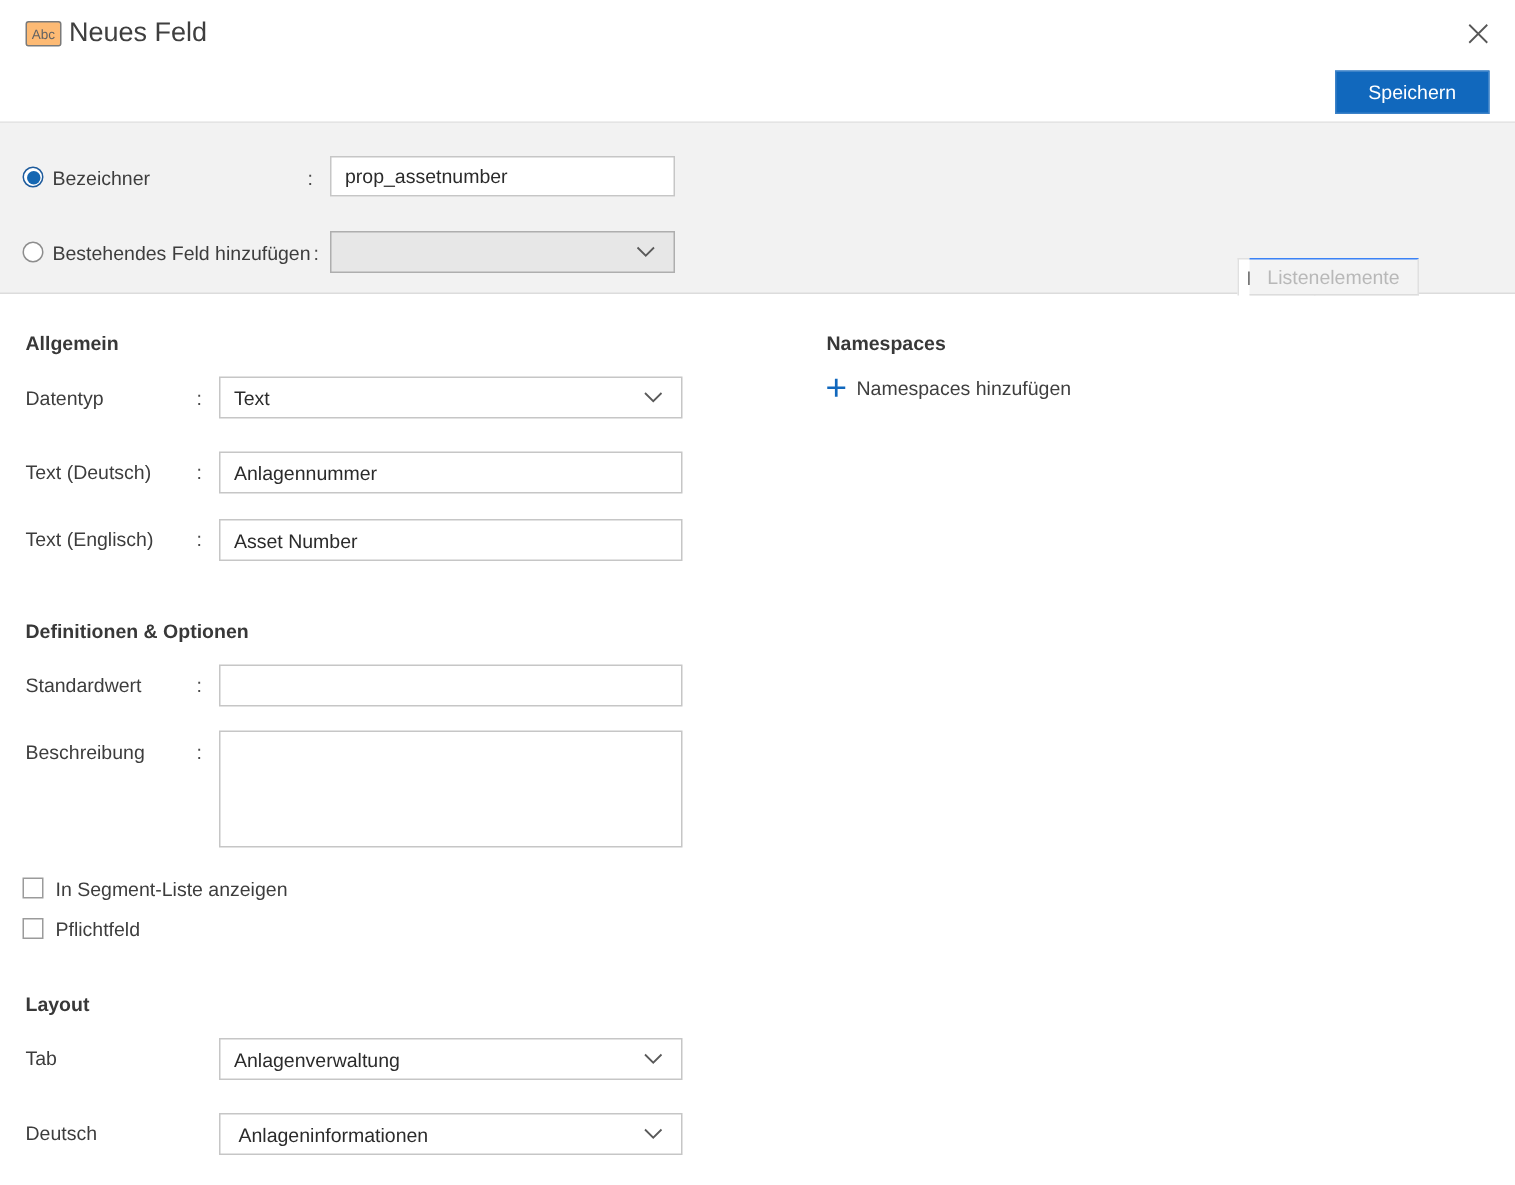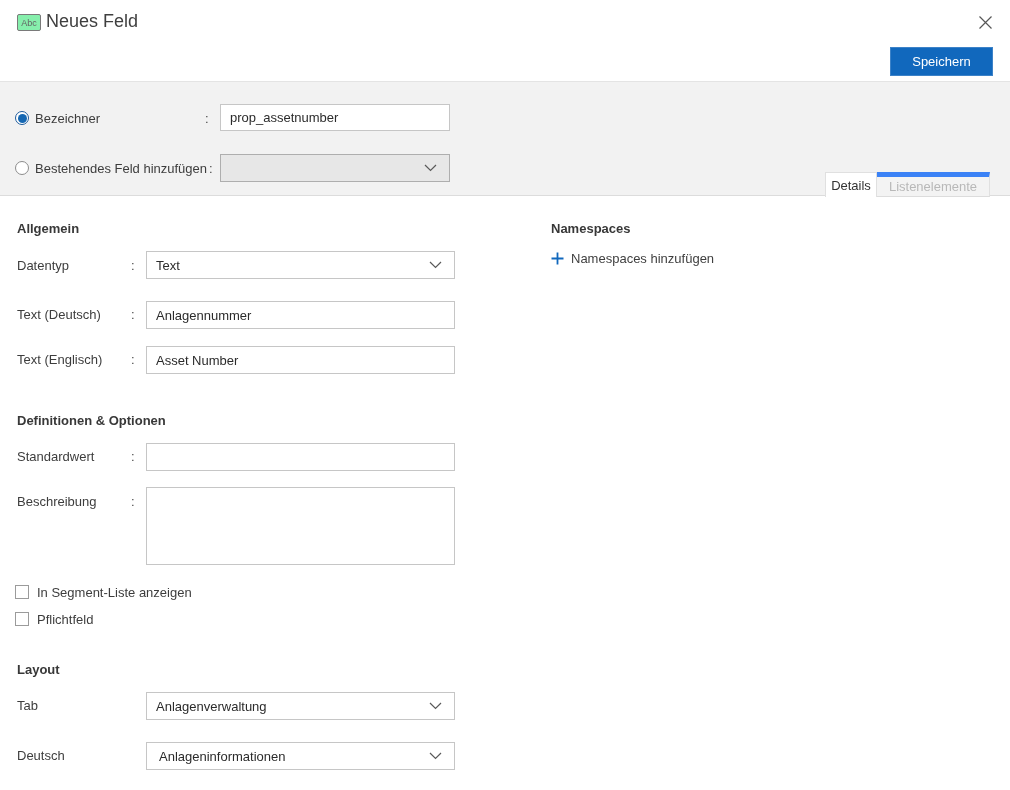--- a/index.html
+++ b/index.html
@@ -2,21 +2,21 @@
 <html><head>
 <meta charset="utf-8">
 <style>
   html,body { margin:0; padding:0; background:#ffffff; }
   body { width:1010px; height:790px; font-family:"Liberation Sans", sans-serif; color:#3b3b3b; }
   .screen { position:relative; width:1010px; height:790px; overflow:hidden; background:#fff; }
 
   
   .type-icon { position:absolute; left:17px; top:14px; width:24px; height:17px; box-sizing:border-box;
                border:1px solid #7a7a7a; border-radius:2px; display:flex; align-items:center; justify-content:center;
-               font-size:9px; color:#636363; background:#86efac; }
+               font-size:9px; color:#636363; background:#fdba74; }
   .page-title { position:absolute; left:46px; top:11px; font-size:18px; color:#3f3f3f; }
   .close-btn { position:absolute; left:974px; top:11px; width:22px; height:22px; display:flex; align-items:center;
                justify-content:center; cursor:pointer; background:transparent; border:none; padding:0; }
   .btn-primary { position:absolute; left:890px; top:47px; width:103px; height:29px; box-sizing:border-box;
                  background:#1168bd; border:1px solid #3c82c8; color:#ffffff; font-size:13px;
                  display:flex; align-items:center; justify-content:center; font-family:inherit; cursor:pointer; }
 
   
   .band { position:absolute; left:0; top:81px; width:1010px; height:115px; box-sizing:border-box;
           background:#f2f2f2; border-top:1px solid #e4e4e4; border-bottom:1px solid #dcdcdc; }
@@ -39,22 +39,22 @@
   .radio.on { border:1px solid #1e5b9c; }
   .radio.on::after { content:""; display:block; width:9px; height:9px; margin:1.5px; border-radius:50%; background:#1567b2; }
   .radio.off { border:1px solid #8d8d8d; }
 
   .cb { position:absolute; width:14px; height:14px; box-sizing:border-box; border:1px solid #9b9b9b; background:#fff; cursor:pointer; }
 
   
   .tab-active { position:absolute; left:825px; top:172px; width:52px; height:25px; box-sizing:border-box; z-index:2;
                 background:#ffffff; border:1px solid #e0e0e0; border-bottom:none;
                 display:flex; align-items:center; justify-content:center; font-size:13px; color:#333333; cursor:pointer; }
-  .tab-inactive { position:absolute; left:877px; top:172px; width:113px; height:25px; box-sizing:border-box; z-index:2;
-                  background:#f3f3f3; border-top:5px solid #3b82f6; border-right:1px solid #e0e0e0; border-bottom:1px solid #dcdcdc;
+  .tab-inactive { position:absolute; left:833px; top:172px; width:113px; height:25px; box-sizing:border-box; z-index:2;
+                  background:#f3f3f3; border-top:1px solid #3b82f6; border-right:1px solid #e0e0e0; border-bottom:1px solid #dcdcdc;
                   display:flex; align-items:center; justify-content:center; font-size:13px; color:#b8b8b8; cursor:pointer; }
 
   
   .add-link { position:absolute; left:551px; top:251px; display:flex; align-items:center; gap:7px;
               font-size:13px; color:#3f3f3f; cursor:pointer; }
 </style>
 </head>
 <body>
 
 <div class="screen">

